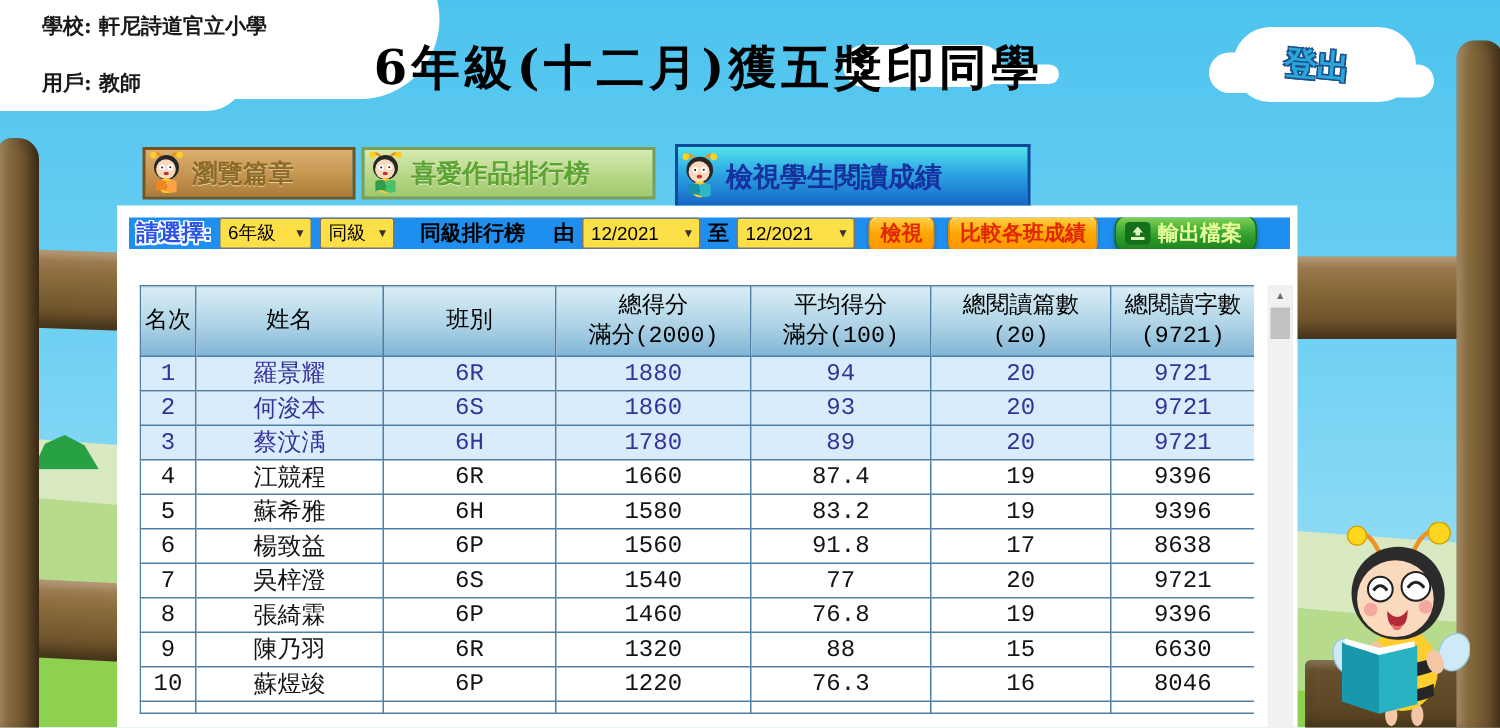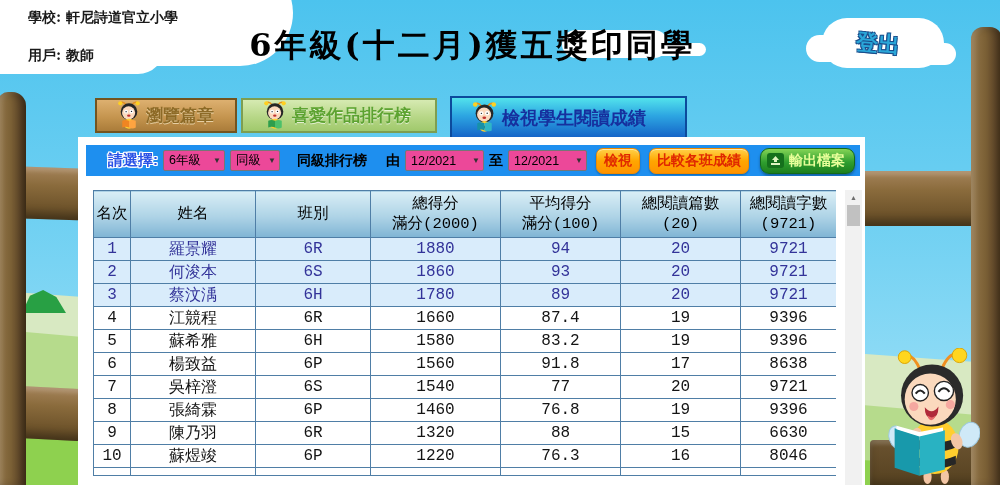--- a/index.html
+++ b/index.html
@@ -49,48 +49,48 @@
   .info-school { left:28px; top:9px; }
   .info-user   { left:28px; top:47px; }
   .page-title { position:absolute; left:100px; top:24px; width:745px; text-align:center;
                 font-family:"DejaVu Serif",serif; font-weight:bold; font-size:32px;
                 letter-spacing:3px; color:#000; white-space:nowrap; z-index:5; }
   .logout { position:absolute; left:856px; top:29px; z-index:6; font-size:22px; font-weight:bold;
             color:#2aa6d8; transform:rotate(5deg); cursor:pointer;
             text-shadow:-1px -1px 0 #1a4e8c, 1px -1px 0 #1a4e8c, -1px 1px 0 #1a4e8c, 1px 1px 0 #1a4e8c; }
 
   
-  .tab { position:absolute; display:flex; align-items:center; gap:5px; padding:0 20px;
+  .tab { position:absolute; display:flex; align-items:center; gap:5px; padding:0 2px;
          font-weight:bold; white-space:nowrap; cursor:pointer; z-index:6; }
   .tab svg { flex:0 0 auto; }
   .tab-browse { left:95px; top:98px; width:142px; height:35px; font-size:17px; color:#8d6a26;
         background:linear-gradient(180deg,#ddb070,#c5954f 55%,#aa7c3a);
         border:2px solid #73541f; text-shadow:0 1px 0 rgba(255,244,214,.65); }
   .tab-fav { left:241px; top:98px; width:196px; height:35px; font-size:17px; color:#5da331;
         background:linear-gradient(180deg,#d6eab2,#b7d787 55%,#a0c96c);
         border:2px solid #7e9e50; text-shadow:0 1px 0 rgba(255,255,255,.65); }
   .tab-view { left:450px; top:96px; width:237px; height:41px; font-size:18px; color:#16309e;
         background:linear-gradient(180deg,#52e2ec 0%,#2da6e2 45%,#1565c8 100%);
         border:2px solid #0c4a9c; border-bottom:none; }
 
   
   .panel { position:absolute; left:78px; top:137px; width:787px; height:348px; background:#fff; z-index:4; }
 
   
-  .filter-bar { position:absolute; left:8px; top:8px; width:774px; height:31px;
+  .filter-bar { position:absolute; left:8px; top:8px; width:774px; height:21px;
         background:var(--filter-bar,#1e8fef); display:flex; align-items:center;
-        gap:5px; padding:0 5px; overflow:hidden;justify-content:flex-end; }
+        gap:5px; padding:0 5px; overflow:hidden; }
   .bar-label { font-weight:bold; font-size:14px; color:#000; white-space:nowrap; }
   .choose-label { color:#2a52e6; font-size:15px;
         text-shadow:-1px -1px 0 #fff,1px -1px 0 #fff,-1px 1px 0 #fff,1px 1px 0 #fff,
                     0 -1px 0 #fff,0 1px 0 #fff,-1px 0 0 #fff,1px 0 0 #fff; }
   .ranking-label { margin-left:12px; }
   .from-label { margin-left:14px; }
   .ctrl-select { display:flex; align-items:center; justify-content:space-between;
-        background:#ec4899; border:1px solid #767676; border-radius:2px; height:21px;
+        background:#fde047; border:1px solid #767676; border-radius:2px; height:21px;
         font-size:12.5px; color:#000; padding:0 3px 0 5px; cursor:pointer; white-space:nowrap; }
   .ctrl-select .chev { font-size:8px; color:#333; margin-left:5px; }
   .sel-grade { width:62px; } .sel-scope { width:50px; }
   .sel-month { width:79px; }
   .btn-orange { margin-left:4px; background:linear-gradient(180deg,#ffd24a,#ffa600 50%,#ff9300);
         border:1px solid #ef8a00; border-radius:7px; color:var(--btn-text-red,#e02800);
         font-weight:bold; font-size:14px; padding:3px 7px; white-space:nowrap; cursor:pointer;
         box-shadow:0 1px 2px rgba(0,0,0,.3), inset 0 1px 0 rgba(255,255,255,.55);
         font-family:"Liberation Sans",sans-serif; }
   .btn-export { margin-left:6px; background:linear-gradient(180deg,#84d455,#2f9e2f 55%,#1d7f1d);

